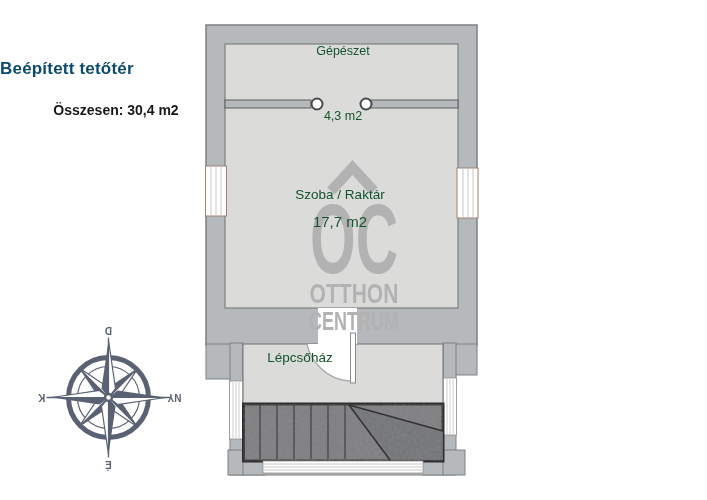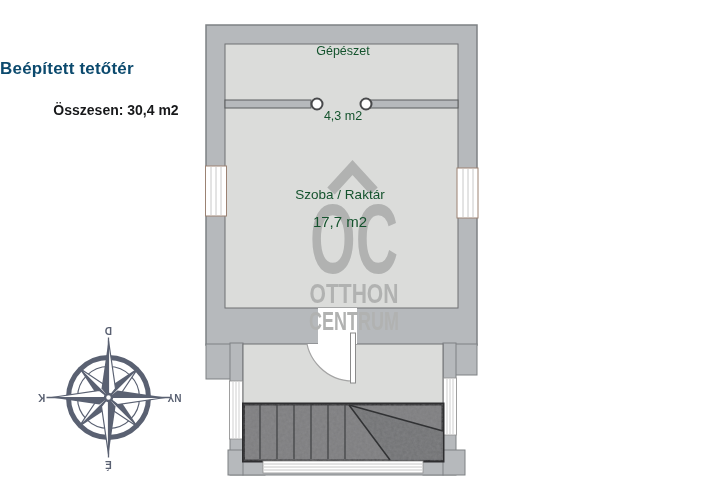--- a/index.html
+++ b/index.html
@@ -186,17 +186,18 @@
       </g>
     </g>
   </svg>
 
   <div class="lbl gep" style="left:273px;top:45px;width:140px;">Gépészet</div>
   <div class="lbl gep" style="left:273px;top:68px;width:140px;margin-top:42px;">4,3 m2</div>
 
   <div class="lbl room-name" style="left:260px;top:188px;width:160px;">Szoba / Raktár</div>
   <div class="lbl room-area" style="left:260px;top:214px;width:160px;">17,7 m2</div>
 
+  <div class="lbl room-name" style="left:235px;top:351px;width:130px;">Lépcsőház</div>
 
   <div id="plan-title">Beépített tetőtér</div>
   <div id="plan-total">Összesen: 30,4 m2</div>
 
 </div>
 
 </body></html>

